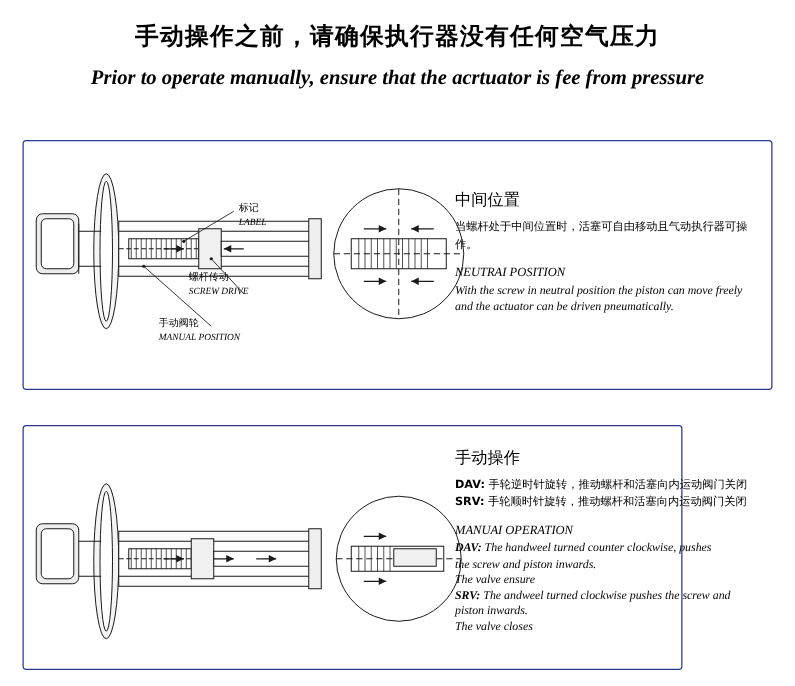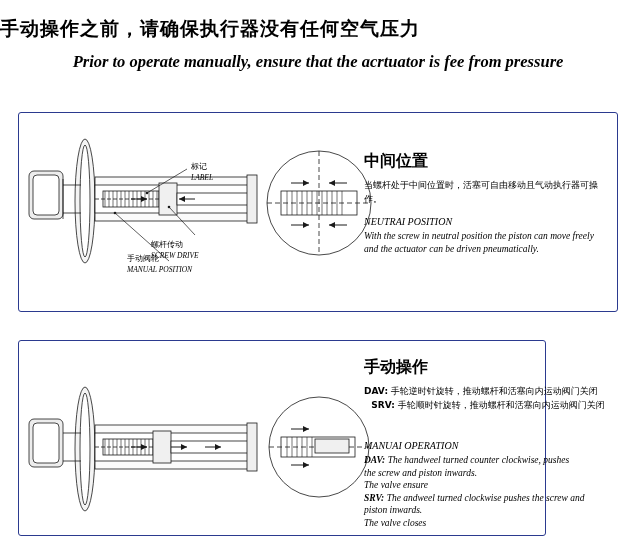--- a/index.html
+++ b/index.html
@@ -19,21 +19,21 @@
     position: relative;
     width: 636px;
     height: 549px;
   }
   
   .title-cn {
     position: absolute;
     top: 16px;
     left: 0;
     width: 636px;
-    text-align: left;
+    text-align: center;
     font-size: 19px;
     font-weight: bold;
     letter-spacing: 1px;
     font-family: "DejaVu Sans", sans-serif;
   }
   .title-en {
     position: absolute;
     top: 52px;
     left: 0;
     width: 636px;
@@ -62,22 +62,22 @@
     top: 340px;
     width: 528px;
     height: 196px;
   }
   
   .text-block {
     position: absolute;
     width: 242px;
   }
   .blk-title-cn {
-    font-size: 16px;
-    font-weight: bold;
+    font-size: 13px;
+    font-weight: normal;
     font-family: "DejaVu Sans", sans-serif;
     margin-bottom: 6px;
   }
   .blk-body-cn {
     font-size: 9px;
     line-height: 14px;
     font-family: "DejaVu Sans", sans-serif;
     margin-bottom: 10px;
   }
   .blk-title-en {
@@ -220,21 +220,21 @@
           <line x1="328" y1="112" x2="310" y2="112"></line>
           <polygon points="310,112 316,109 316,115" fill="#1a1a1a" stroke="none"></polygon>
         </g>
       </g>
     </svg>
 
     <div class="callout" style="left:172px; top:48px;">
       <span class="cn">标记</span>
       <span class="en">LABEL</span>
     </div>
-    <div class="callout" style="left:132px; top:126px;">
+    <div class="callout" style="left:132px; top:103px;">
       <span class="cn">螺杆传动</span>
       <span class="en">SCREW DRIVE</span>
     </div>
     <div class="callout" style="left:108px; top:140px;">
       <span class="cn">手动阀轮</span>
       <span class="en">MANUAL POSITION</span>
     </div>
 
     <div class="text-block" style="left:345px; top:38px;">
       <div class="blk-title-cn">中间位置</div>
@@ -304,21 +304,21 @@
           <polygon points="290,88 284,85 284,91" fill="#1a1a1a" stroke="none"></polygon>
           <line x1="272" y1="124" x2="290" y2="124"></line>
           <polygon points="290,124 284,121 284,127" fill="#1a1a1a" stroke="none"></polygon>
         </g>
       </g>
     </svg>
 
     <div class="text-block" style="left:345px; top:16px; width:248px;">
       <div class="blk-title-cn">手动操作</div>
       <div class="dav-line"><b>DAV:</b><span> 手轮逆时针旋转，推动螺杆和活塞向内运动阀门关闭</span></div>
-      <div class="dav-line" style="margin-bottom:28px;text-align:center;"><b>SRV:</b><span> 手轮顺时针旋转，推动螺杆和活塞向内运动阀门关闭</span></div>
+      <div class="dav-line" style="margin-bottom:10px;"><b>SRV:</b><span> 手轮顺时针旋转，推动螺杆和活塞向内运动阀门关闭</span></div>
       <div class="blk-title-en">MANUAI OPERATION</div>
       <div class="line-en"><b>DAV:</b><span> The handweel turned counter clockwise, pushes</span></div>
       <div class="line-en">the screw and piston inwards.</div>
       <div class="line-en">The valve ensure</div>
       <div class="line-en"><b>SRV:</b><span> The andweel turned clockwise pushes the screw and</span></div>
       <div class="line-en">piston inwards.</div>
       <div class="line-en">The valve closes</div>
     </div>
   </div>
 

